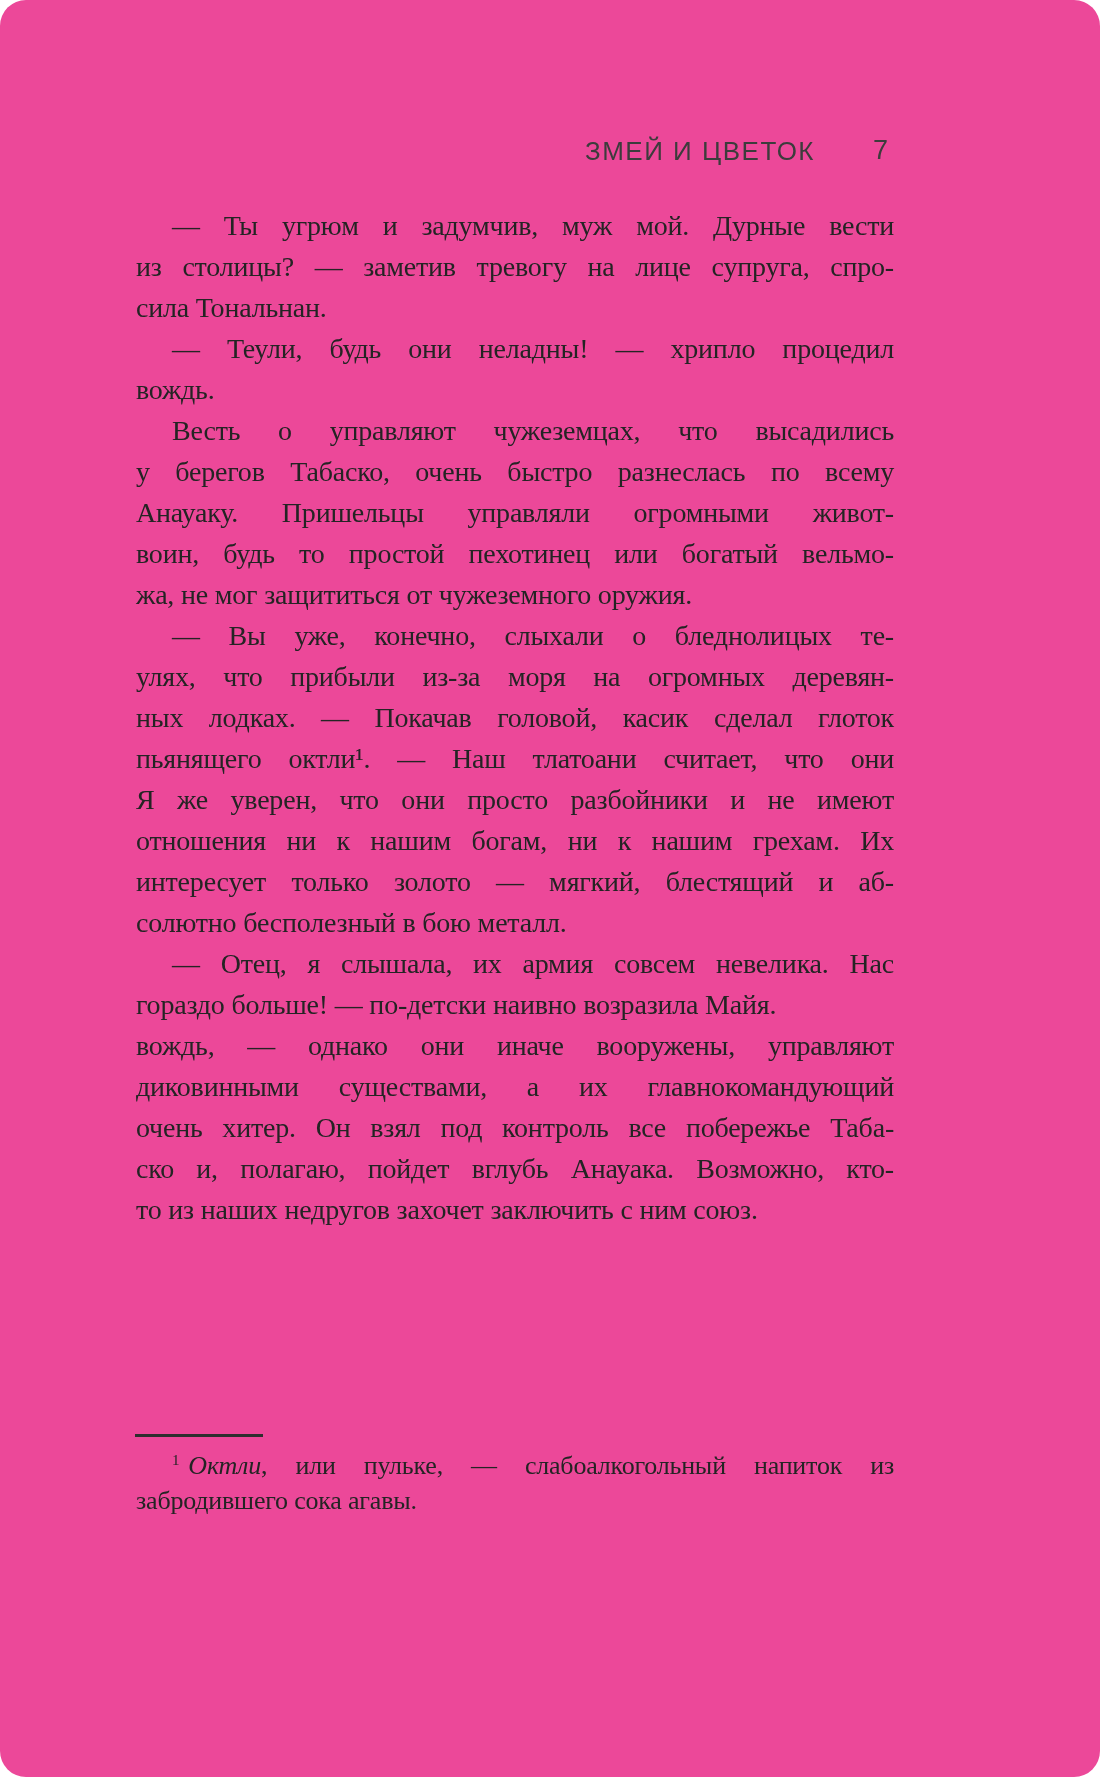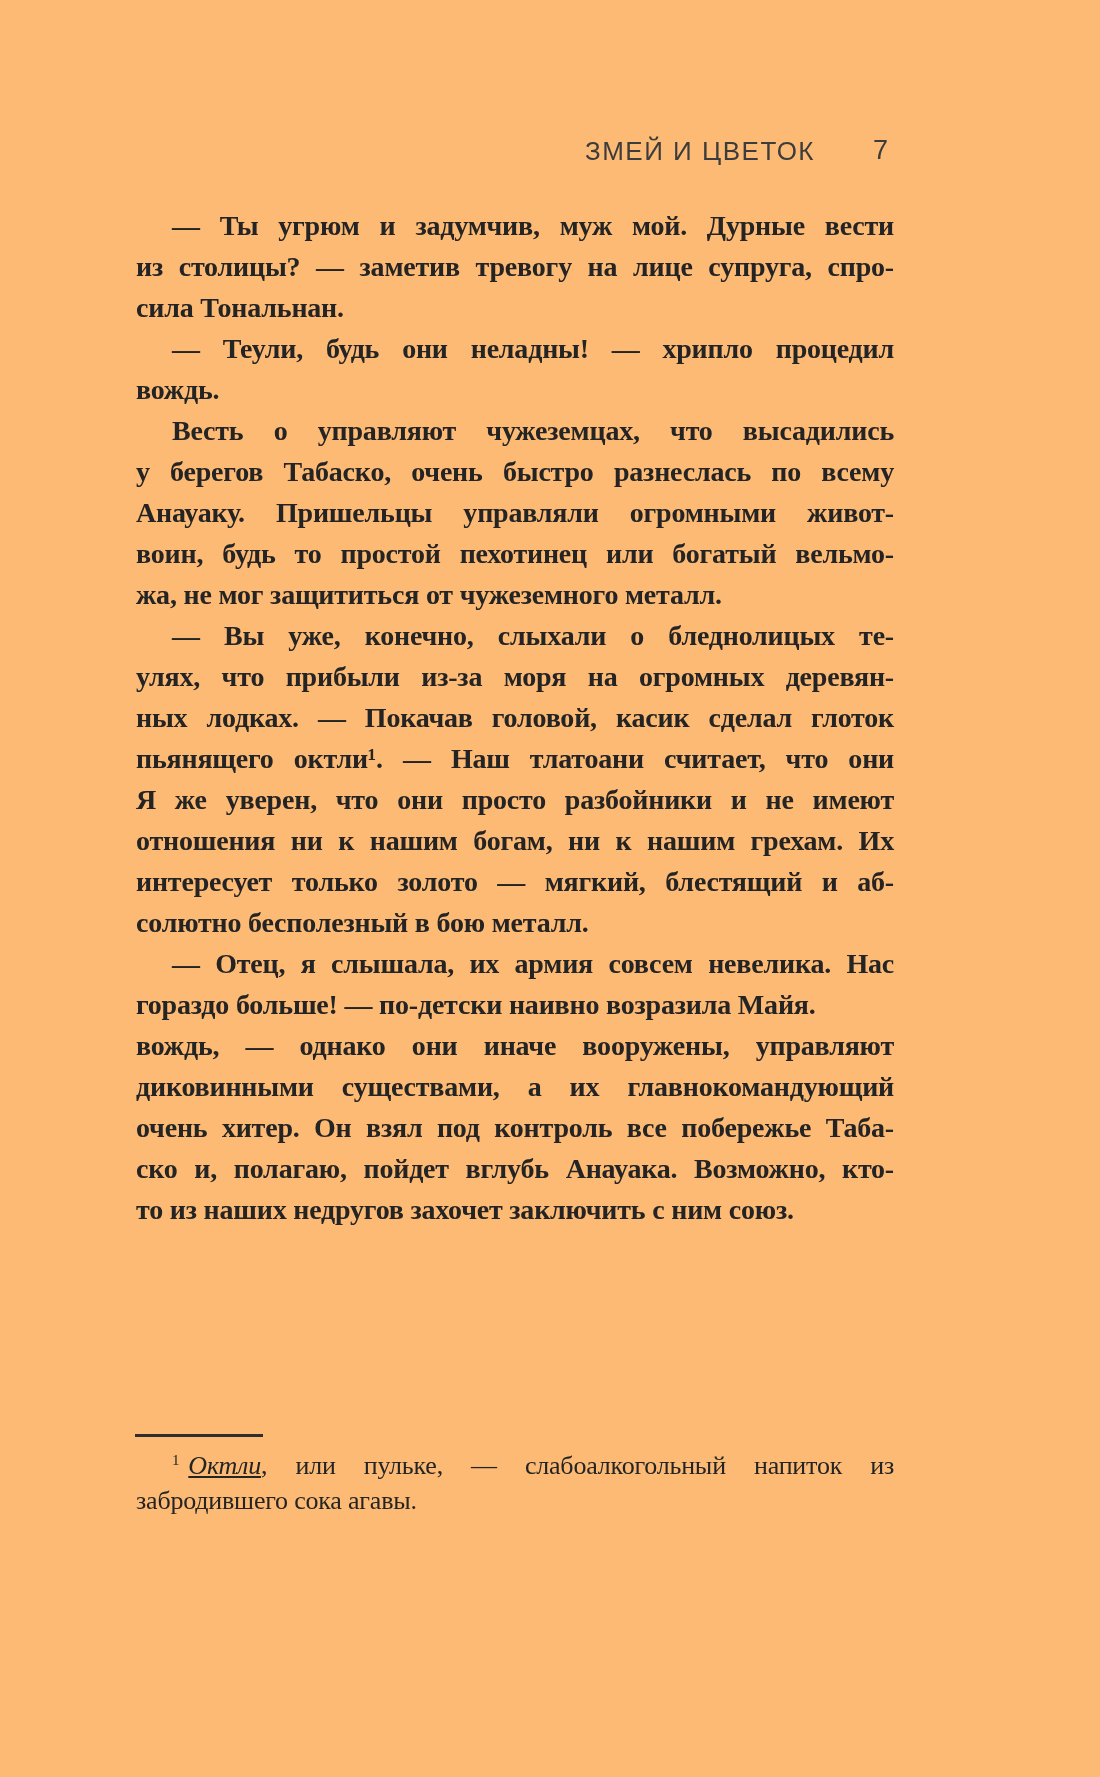--- a/index.html
+++ b/index.html
@@ -2,24 +2,25 @@
 <html lang="ru"><head>
 <meta charset="utf-8">
 <style>
   html, body { margin: 0; padding: 0; }
   body { background: #ffffff; }
 
   .page {
     position: relative;
     width: 1100px;
     height: 1777px;
-    background: #fdba74;
+    background: #ec4899;
     overflow: hidden;
     font-family: "Liberation Serif", "DejaVu Serif", serif;
     color: #242424;
+    border-radius: 26px;
   }
 
   
   .running-header {
     position: absolute;
     top: 136px;
     left: 0;
     width: 100%;
     height: 30px;
     font-family: "Liberation Sans", "DejaVu Sans", sans-serif;
@@ -43,21 +44,21 @@
   
   .body-text {
     position: absolute;
     left: 136px;
     top: 205px;
     width: 758px;
     font-size: 28px;
     line-height: 41px;
     letter-spacing: -0.2px;
   }
-  .line { text-align: justify; font-weight: bold; }
+  .line { text-align: justify; }
   .line.just { text-align-last: justify; }
   .line.indent { text-indent: 36px; }
 
   
   .fn-rule {
     position: absolute;
     left: 135px;
     top: 1434px;
     width: 128px;
     border-top: 3px solid #2e2e2e;
@@ -76,21 +77,21 @@
   .fn-line { text-align: justify; }
   .fn-line.just { text-align-last: justify; }
   .fn-first { text-indent: 36px; }
   .fn-marker {
     font-size: 15px;
     line-height: 0;
     vertical-align: 9px;
     margin-right: 9px;
     font-style: normal;
   }
-  .fn-term { font-style: italic; text-decoration: underline; }
+  .fn-term { font-style: italic; }
 </style>
 </head>
 <body>
 
 <div class="page">
 
   <div class="running-header">
     <span class="rh-title">ЗМЕЙ И ЦВЕТОК</span>
     <span class="rh-pagenum">7</span>
   </div>
@@ -98,21 +99,21 @@
   <div class="body-text">
       <div class="line indent just">— Ты угрюм и задумчив, муж мой. Дурные вести</div>
       <div class="line just">из столицы? — заметив тревогу на лице супруга, спро-</div>
       <div class="line">сила Тональнан.</div>
       <div class="line indent just">— Теули, будь они неладны! — хрипло процедил</div>
       <div class="line">вождь.</div>
       <div class="line indent just">Весть о управляют чужеземцах, что высадились</div>
       <div class="line just">у берегов Табаско, очень быстро разнеслась по всему</div>
       <div class="line just">Анауаку. Пришельцы управляли огромными живот-</div>
       <div class="line just">воин, будь то простой пехотинец или богатый вельмо-</div>
-      <div class="line">жа, не мог защититься от чужеземного металл.</div>
+      <div class="line">жа, не мог защититься от чужеземного оружия.</div>
       <div class="line indent just">— Вы уже, конечно, слыхали о бледнолицых те-</div>
       <div class="line just">улях, что прибыли из-за моря на огромных деревян-</div>
       <div class="line just">ных лодках. — Покачав головой, касик сделал глоток</div>
       <div class="line just">пьянящего октли¹. — Наш тлатоани считает, что они</div>
       <div class="line just">Я же уверен, что они просто разбойники и не имеют</div>
       <div class="line just">отношения ни к нашим богам, ни к нашим грехам. Их</div>
       <div class="line just">интересует только золото — мягкий, блестящий и аб-</div>
       <div class="line">солютно бесполезный в бою металл.</div>
       <div class="line indent just">— Отец, я слышала, их армия совсем невелика. Нас</div>
       <div class="line">гораздо больше! — по-детски наивно возразила Майя.</div>

